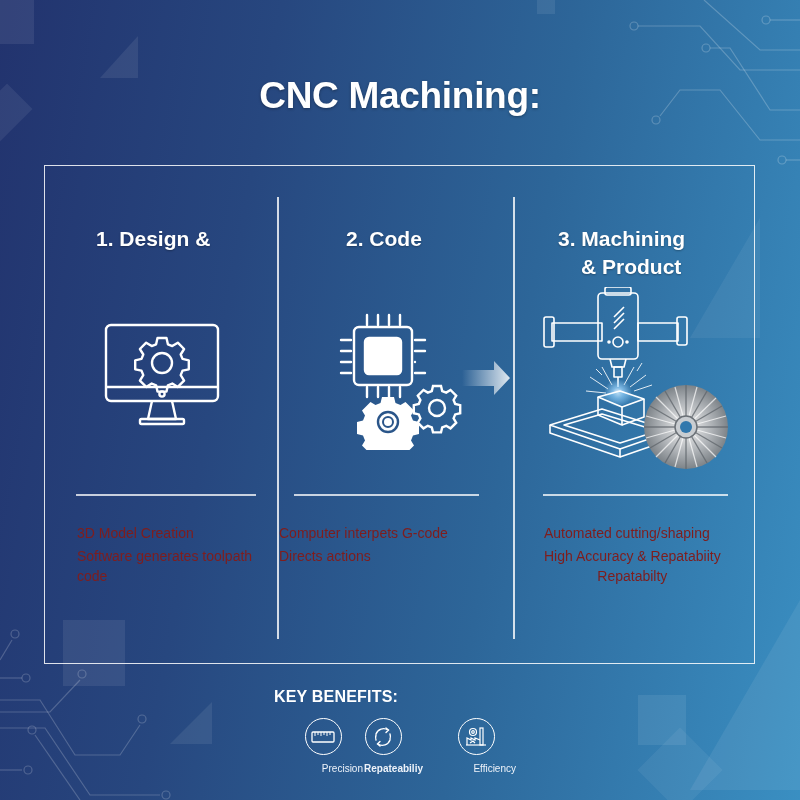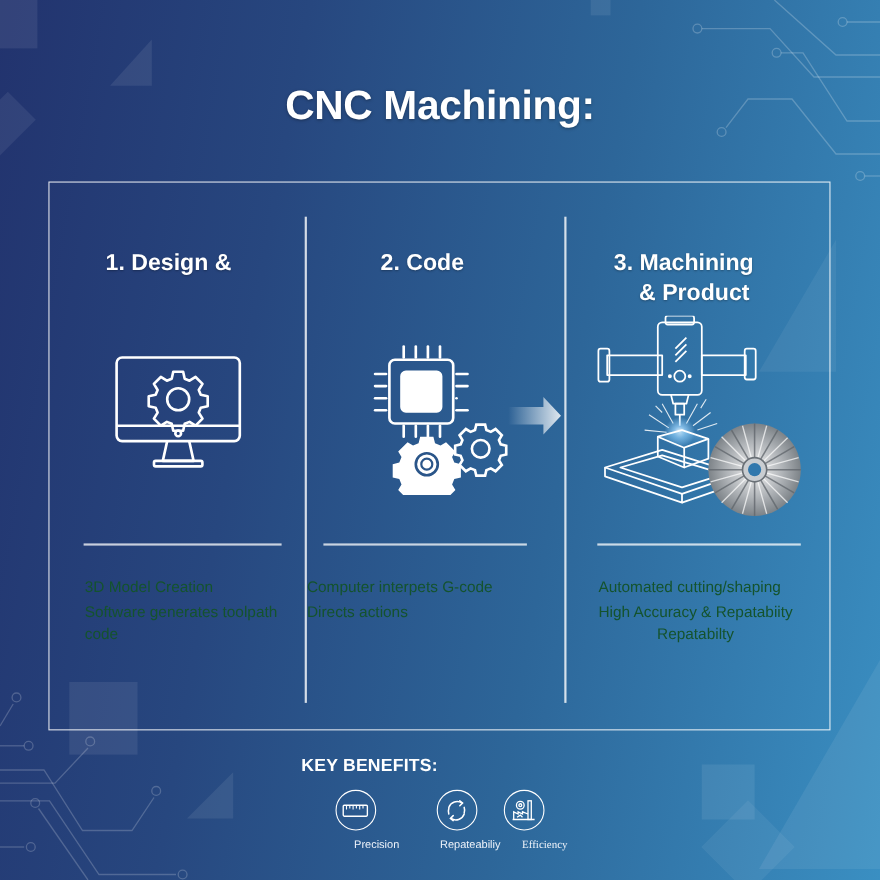--- a/index.html
+++ b/index.html
@@ -22,21 +22,21 @@
   }
   .divider { position:absolute; top:197px; width:1.5px; height:442px; background:rgba(255,255,255,0.8); }
   .col { position:absolute; top:197px; width:230px; }
   .col-title {
     position:absolute; top:4px; font-weight:bold; font-size:21px; line-height:28px;
     text-shadow: 0 1px 2px rgba(0,0,0,0.3);
     margin-top: 24px;
   }
   .col-title span { display:block; }
   .sep { position:absolute; top:297px; height:1.5px; background:rgba(255,255,255,0.75); }
-  .desc { position:absolute; top:325px; font-size:14px; line-height:23px; color:#14532d; }
+  .desc { position:absolute; top:325px; font-size:14px; line-height:23px; color:#7f1d1d; }
   .desc div { white-space:nowrap; }
   .benefits-title {
     position:absolute; left:0; width:672px; top:688px; text-align:center;
     font-weight:bold; font-size:16px; letter-spacing:0.2px;
   }
   .benefit { position:absolute; top:718px; width:80px; text-align:right; }
   .benefit .circ {
     width:37px; height:37px; border:1.5px solid #fff; border-radius:50%;
     margin:0 auto; box-sizing:border-box; display:flex; align-items:center; justify-content:center;
   }
@@ -271,35 +271,35 @@
           <line x1="10" y1="2" x2="10" y2="6"></line>
           <line x1="13" y1="2" x2="13" y2="5"></line>
           <line x1="16" y1="2" x2="16" y2="6"></line>
           <line x1="19" y1="2" x2="19" y2="5"></line>
         </g>
     </svg>
   </div>
   <div class="lbl">Precision</div>
 </div>
 
-<div class="benefit" style="left:375px;">
+<div class="benefit" style="left:343px;font-weight:bold;">
   <div class="circ">
     <svg width="24" height="24" viewBox="0 0 24 24" fill="none" stroke="#fff" stroke-width="1.4" stroke-linecap="round">
       <path d="M5 9 A8 8 0 0 1 17 5"></path>
         <path d="M15 3 L17.5 5 L15 7.5"></path>
       <path d="M19 15 A8 8 0 0 1 7 19"></path>
         <path d="M9 21 L6.5 19 L9 16.5"></path>
       <path d="M19 9 A8 8 0 0 1 19 14"></path>
         <path d="M5 15 A8 8 0 0 1 5 10"></path>
     </svg>
   </div>
   <div class="lbl">Repateabiliy</div>
 </div>
 
-<div class="benefit" style="left:436px;font-family:Liberation Serif, serif;">
+<div class="benefit" style="left:436px;">
   <div class="circ">
     <svg width="24" height="24" viewBox="0 0 24 24" fill="none" stroke="#fff" stroke-width="1.2">
       <circle cx="9" cy="7" r="3.5"></circle>
         <circle cx="9" cy="7" r="1.3"></circle>
       <rect x="16" y="3" width="3" height="17"></rect>
       <path d="M3 20 V13 L7 15 V13 L11 15 V13 L16 15"></path>
       <line x1="2" y1="20" x2="22" y2="20"></line>
       <path d="M6 18 L9 16 L11 18"></path>
     </svg>
   </div>

